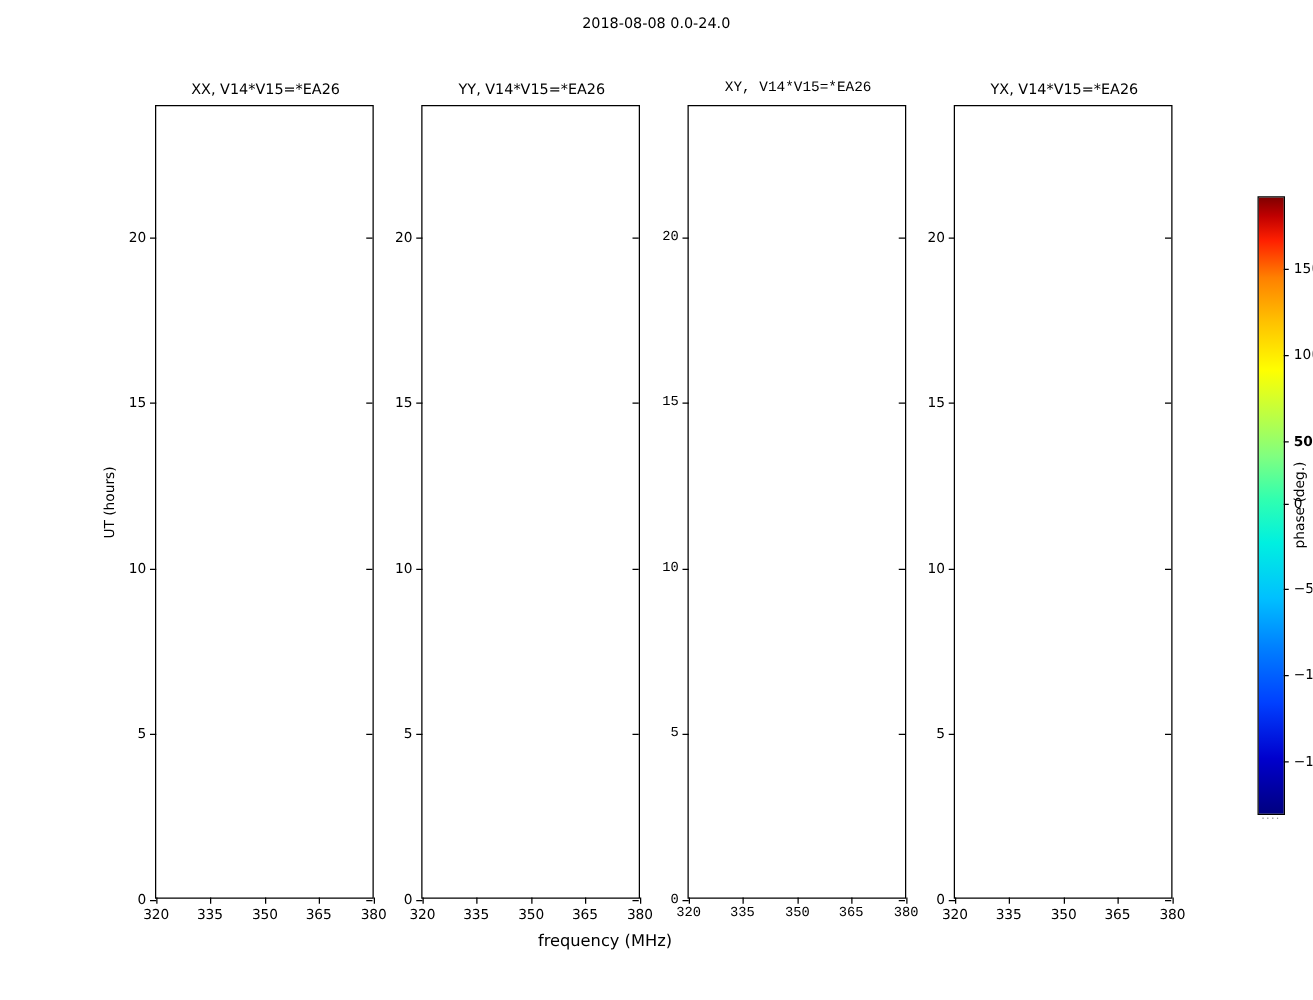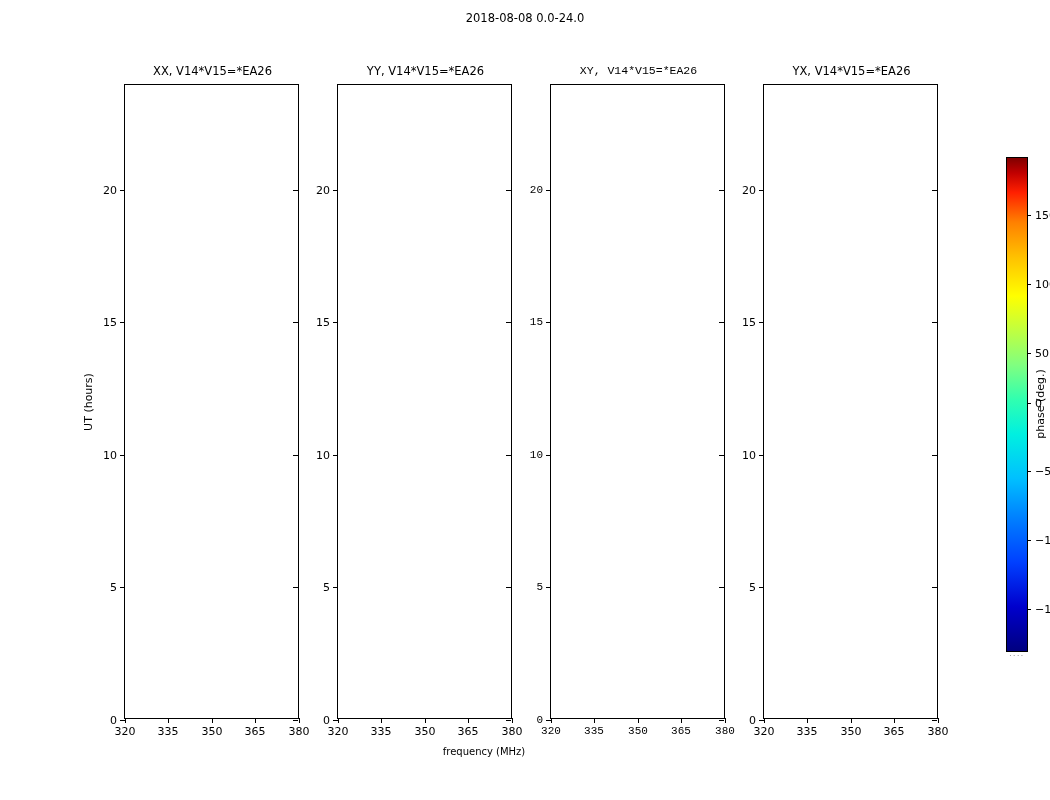--- a/index.html
+++ b/index.html
@@ -87,21 +87,21 @@
     top: 402px;
     transform: translate(-50%, -50%) rotate(-90deg);
     font-size: 11px;
     white-space: nowrap;
   }
   .xlabel {
     position: absolute;
     top: 746px;
     left: 484px;
     transform: translateX(-50%);
-    font-size: 10px;
+    font-size: 13px;
     white-space: nowrap;
   }
   
   .cbar {
     position: absolute;
     left: 1006px;
     top: 157px;
     width: 22px;
     height: 495px;
     box-sizing: border-box;
@@ -286,21 +286,21 @@
 
 <div class="ylabel">UT (hours)</div>
 <div class="xlabel">frequency (MHz)</div>
 
 <div class="cbar">
   <div class="cbar-tick" style="top:57px;"></div>
   <div class="cbar-label" style="top:57px;">150</div>
   <div class="cbar-tick" style="top:126px;"></div>
   <div class="cbar-label" style="top:126px;">100</div>
   <div class="cbar-tick" style="top:195px;"></div>
-  <div class="cbar-label" style="top:195px;">50</div>
+  <div class="cbar-label" style="top:195px;font-weight:bold;">50</div>
   <div class="cbar-tick" style="top:245px;"></div>
   <div class="cbar-label" style="top:245px;">0</div>
   <div class="cbar-tick" style="top:313px;"></div>
   <div class="cbar-label" style="top:313px;">−50</div>
   <div class="cbar-tick" style="top:382px;"></div>
   <div class="cbar-label" style="top:382px;">−100</div>
   <div class="cbar-tick" style="top:451px;"></div>
   <div class="cbar-label" style="top:451px;">−150</div>
 </div>
 <div class="cbar-title">phase (deg.)</div>

